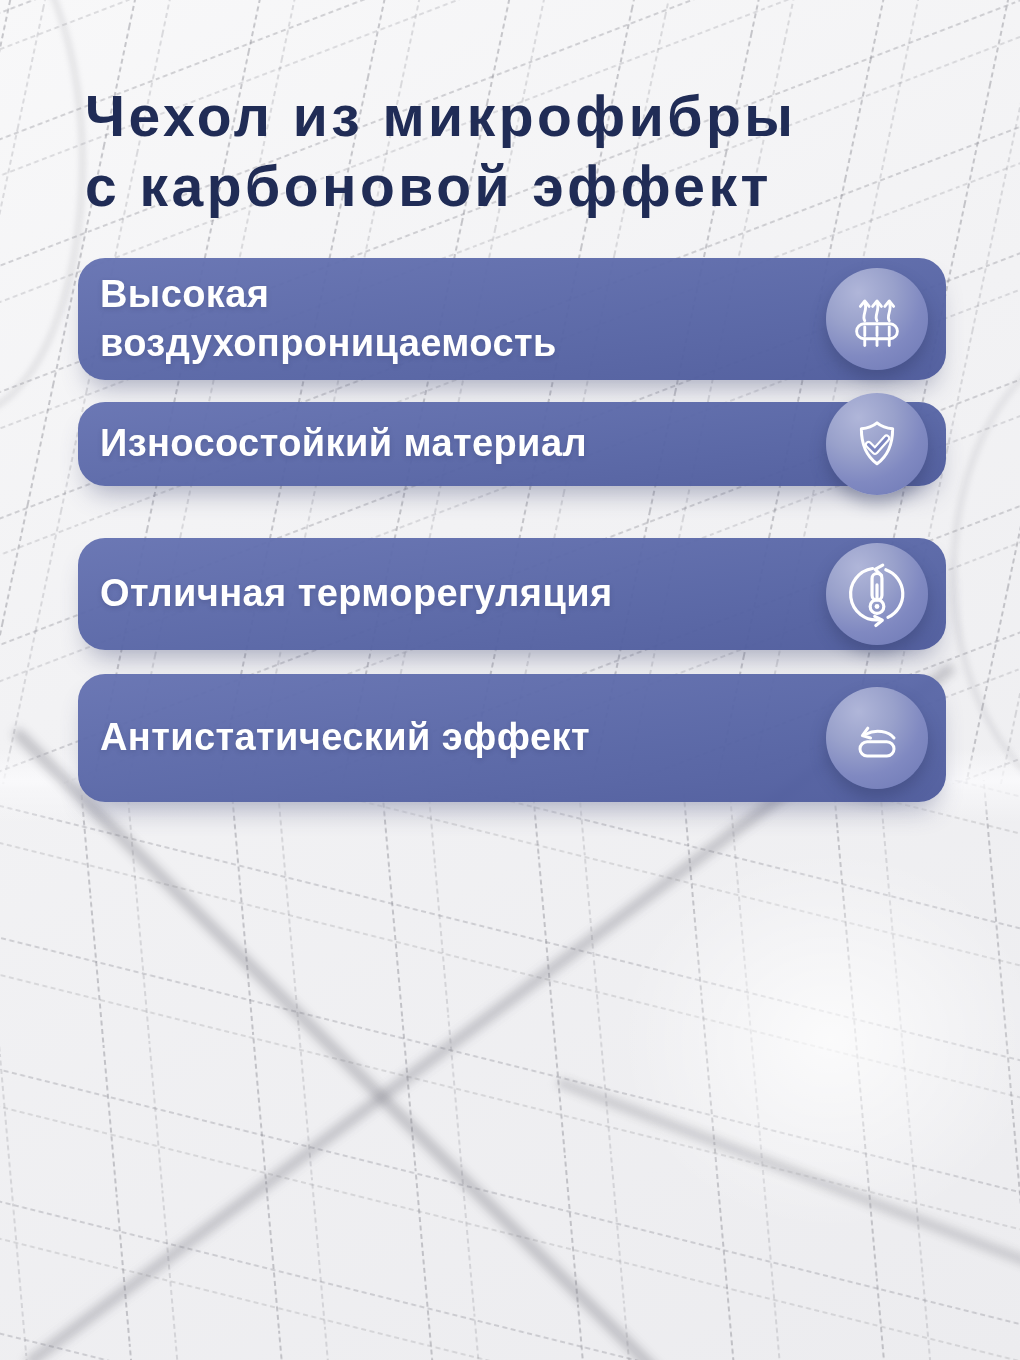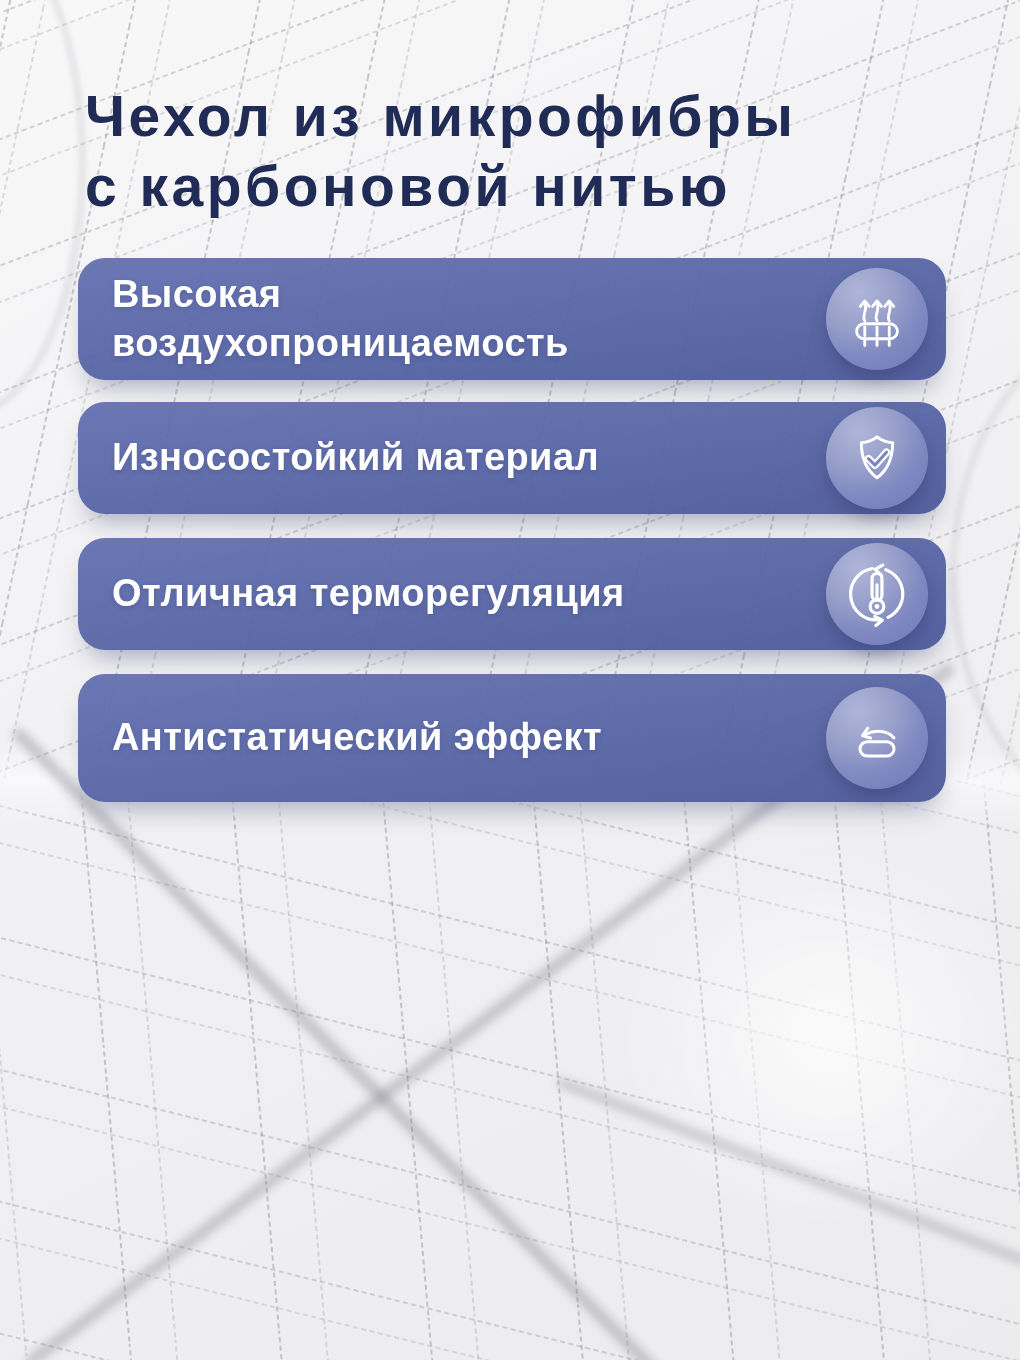--- a/index.html
+++ b/index.html
@@ -27,24 +27,24 @@
   .title{position:absolute;left:78px;top:74px;margin:7px;
     font-size:57px;line-height:70px;font-weight:700;letter-spacing:3.5px;color:#202c56;}
   .title .tl{display:block;}
 
   
   .card{position:absolute;left:78px;width:868px;border-radius:27px;
     background:linear-gradient(173deg,rgba(100,113,177,0.95) 0%,rgba(85,99,164,0.95) 60%,rgba(78,91,156,0.96) 100%);
     box-shadow:0 16px 26px -10px rgba(70,78,120,0.45);
     display:flex;align-items:center;}
   .card-1{top:258px;height:122px;}
-  .card-2{top:402px;height:112px;}
+  .card-2{top:402px;height:84px;}
   .card-3{top:538px;height:112px;align-items:center;}
   .card-4{top:674px;height:128px;}
-  .card-label{margin-left:34px;max-width:600px;
+  .card-label{margin-left:22px;max-width:600px;
     font-size:38px;font-weight:700;line-height:1.29;letter-spacing:0.4px;color:#ffffff;
     text-shadow:0 2px 5px rgba(40,50,90,0.22);}
 
   .icon-circle{position:absolute;right:18px;top:50%;transform:translateY(-50%);
     width:102px;height:102px;border-radius:50%;
     background:radial-gradient(circle at 32% 24%,#b0b6d9 0%,#99a1cb 34%,#8089c1 62%,#6d78b5 100%);
     box-shadow:0 9px 16px rgba(44,52,92,0.35);
     display:flex;align-items:center;justify-content:center;}
   .glyph{width:68px;height:68px;}
   .glyph-lg{width:76px;height:76px;}
@@ -82,21 +82,21 @@
   <div class="fold-band"></div>
   <div class="sheen"></div>
   <div class="seam seam-a"></div>
   <div class="seam seam-b"></div>
   <div class="seam seam-c"></div>
   <div class="curve-tl"></div>
   <div class="curve-r"></div>
 
   <h1 class="title">
     <span class="tl">Чехол из микрофибры</span>
-    <span class="tl">с карбоновой нитью</span>
+    <span class="tl">с карбоновой эффект</span>
   </h1>
 
   <div class="card card-1">
     <div class="card-label">Высокая воздухопроницаемость</div>
     <div class="icon-circle">
       <svg class="glyph" viewBox="0 0 100 100" fill="none" stroke="#ffffff" stroke-width="4.2" stroke-linecap="round" stroke-linejoin="round" aria-hidden="true">
         <rect x="20" y="57" width="60" height="22" rx="11"></rect>
         <path d="M32 79 V89"></path>
           <path d="M50 79 V89"></path>
           <path d="M68 79 V89"></path>

